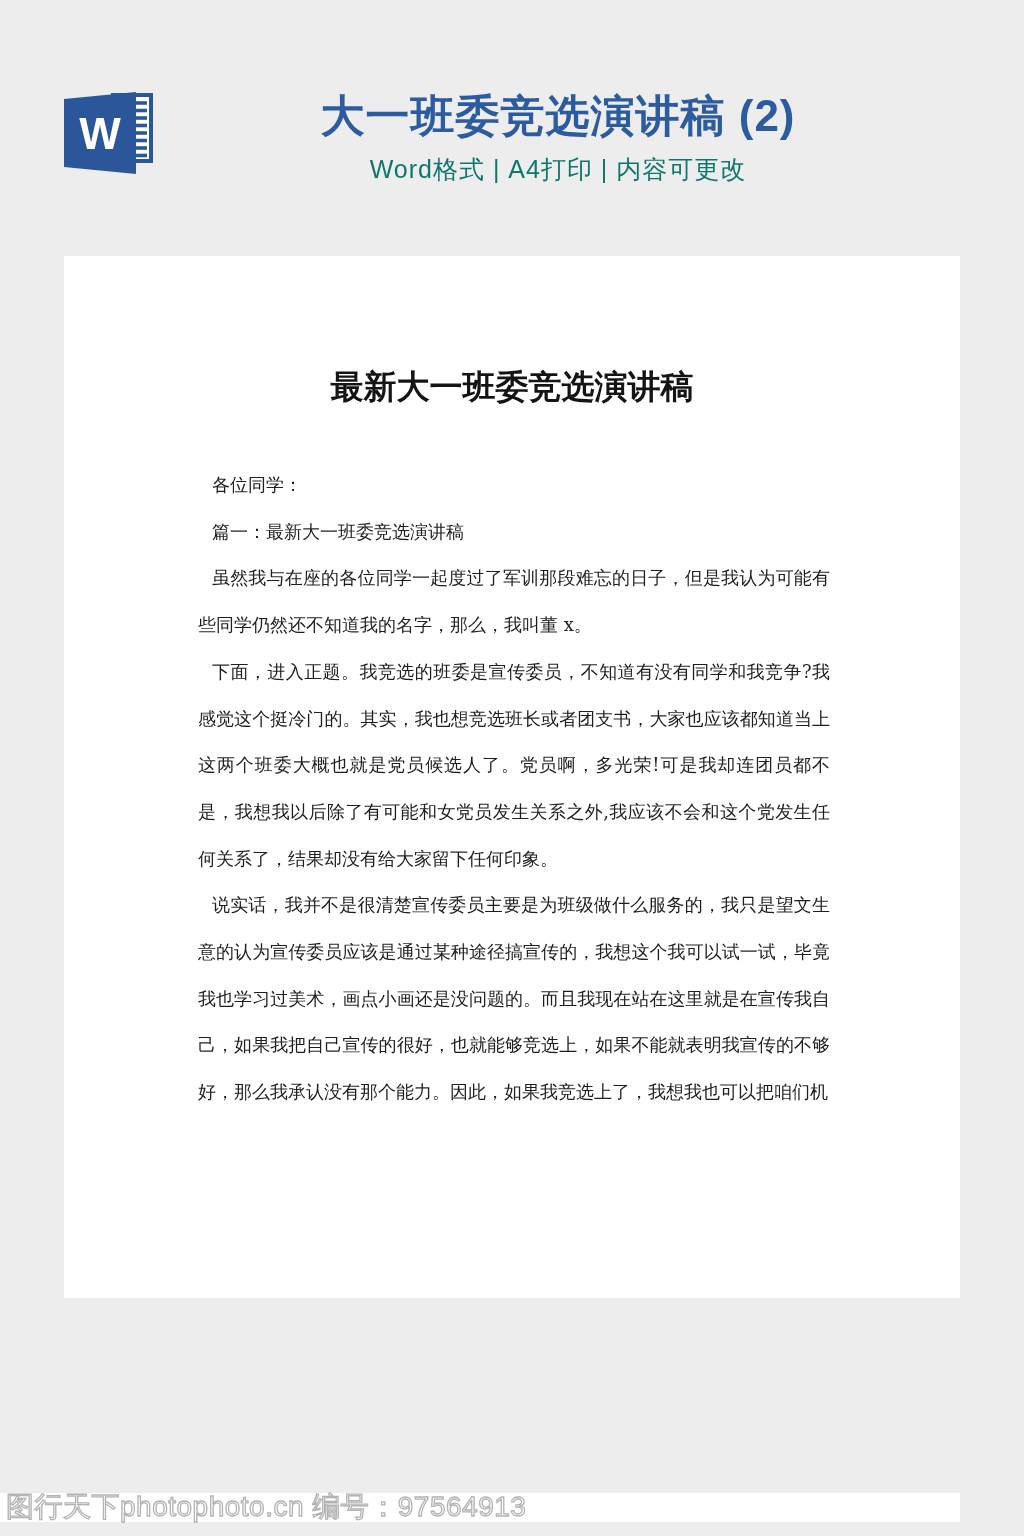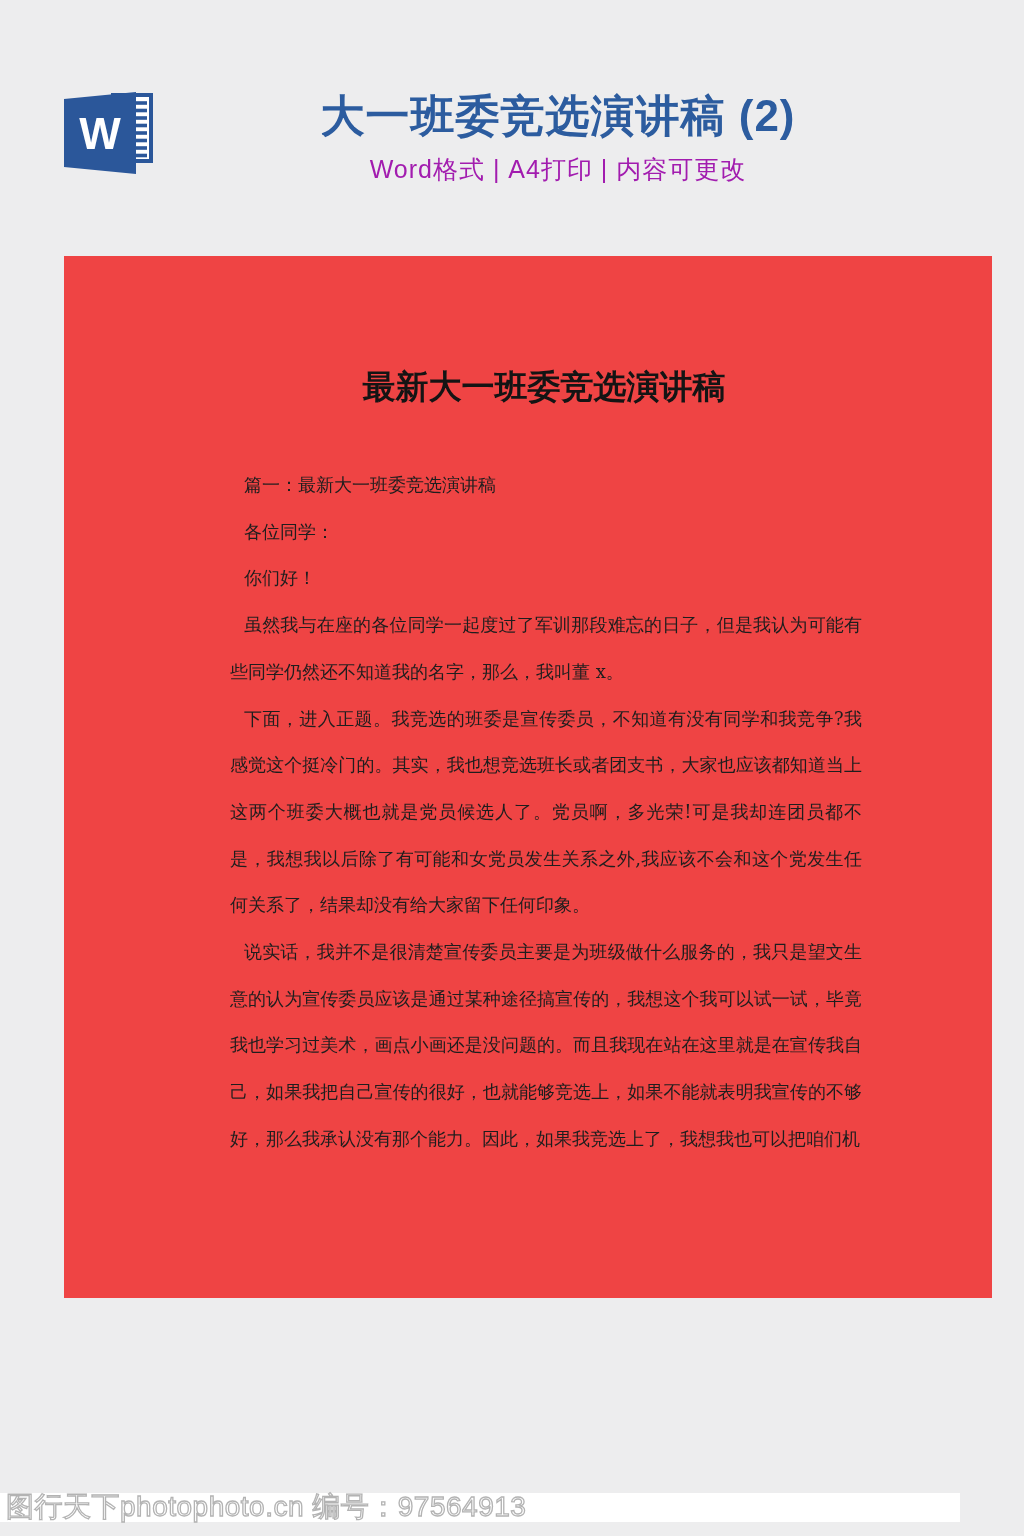--- a/index.html
+++ b/index.html
@@ -19,29 +19,28 @@
   .header-text {
     position: absolute; left: 155px; top: 92px; width: 806px;
     text-align: center;
   }
   .header-title {
     font-size: 44px; font-weight: bold; color: #2c5c9f;
     line-height: 48px; letter-spacing: 1px;
   }
   .header-subtitle {
     margin-top: 13px;
-    font-size: 25px; color: #a21caf; letter-spacing: 1px;
+    font-size: 25px; color: #0f766e; letter-spacing: 1px;
   }
 
   
   .page {
     position: absolute; left: 64px; top: 256px;
     width: 896px; height: 1042px;
-    background: #ef4444;
-    padding-left: 32px;
+    background: #ffffff;
   }
   .doc-title {
     margin: 0; padding-top: 110px;
     text-align: center;
     font-family: "DejaVu Serif", "Liberation Serif", serif;
     font-size: 33px; font-weight: bold; color: #141414;
     line-height: 42px;
   }
   .doc-body {
     margin: 54px 130px 0 134px;
@@ -90,23 +89,22 @@
 
   <div class="header-text">
     <div class="header-title">大一班委竞选演讲稿 (2)</div>
     <div class="header-subtitle">Word格式 | A4打印 | 内容可更改</div>
   </div>
 </div>
 
 <div class="page">
   <h1 class="doc-title">最新大一班委竞选演讲稿</h1>
   <div class="doc-body">
+    <p>各位同学：</p>
     <p>篇一：最新大一班委竞选演讲稿</p>
-    <p>各位同学：</p>
-    <p>你们好！</p>
     <p>虽然我与在座的各位同学一起度过了军训那段难忘的日子，但是我认为可能有些同学仍然还不知道我的名字，那么，我叫董 x。</p>
     <p>下面，进入正题。我竞选的班委是宣传委员，不知道有没有同学和我竞争?我感觉这个挺冷门的。其实，我也想竞选班长或者团支书，大家也应该都知道当上这两个班委大概也就是党员候选人了。党员啊，多光荣!可是我却连团员都不是，我想我以后除了有可能和女党员发生关系之外,我应该不会和这个党发生任何关系了，结果却没有给大家留下任何印象。</p>
     <p>说实话，我并不是很清楚宣传委员主要是为班级做什么服务的，我只是望文生意的认为宣传委员应该是通过某种途径搞宣传的，我想这个我可以试一试，毕竟我也学习过美术，画点小画还是没问题的。而且我现在站在这里就是在宣传我自己，如果我把自己宣传的很好，也就能够竞选上，如果不能就表明我宣传的不够好，那么我承认没有那个能力。因此，如果我竞选上了，我想我也可以把咱们机</p>
   </div>
 </div>
 
 <div class="footer-strip"></div>
 <div class="watermark">图行天下photophoto.cn 编号：97564913</div>
 
 </body></html>

